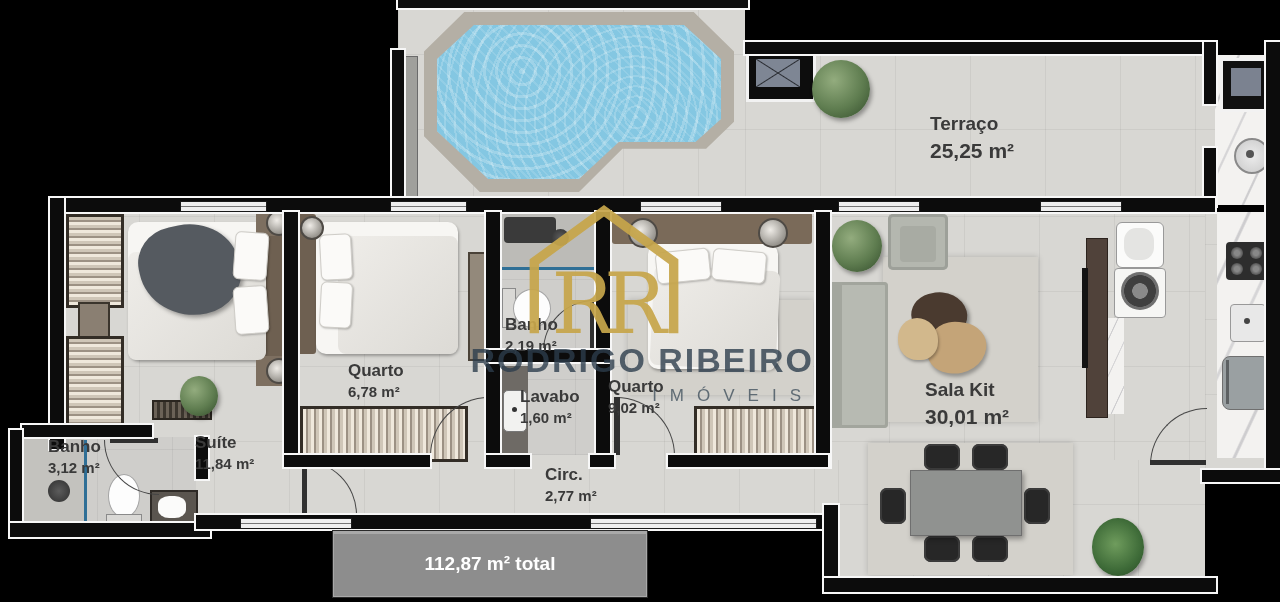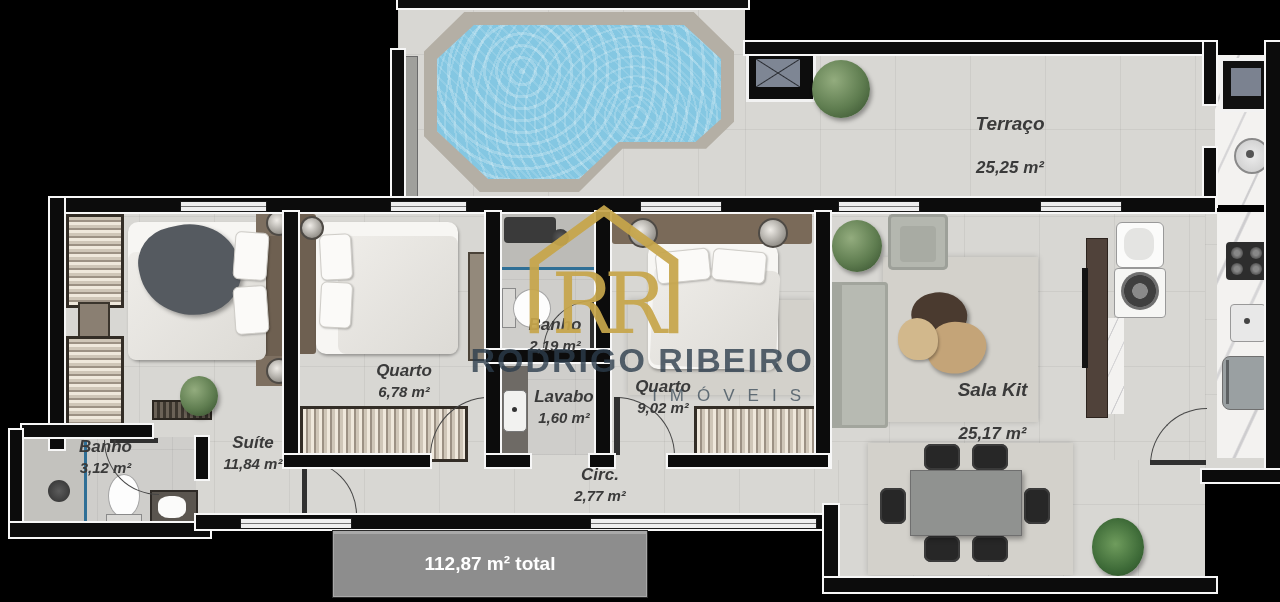--- a/index.html
+++ b/index.html
@@ -25,25 +25,25 @@
   .ward{position:absolute;z-index:10;border:3px solid #332d26;
     background:repeating-linear-gradient(90deg,#efe8dc 0 3px,#9c9184 3px 5px,#cfc6b8 5px 8px);}
   .ward.v{background:repeating-linear-gradient(0deg,#efe8dc 0 3px,#9c9184 3px 5px,#cfc6b8 5px 8px);}
   .plant{position:absolute;z-index:12;border-radius:50%;box-shadow:2px 3px 4px rgba(0,0,0,.35);
     background:radial-gradient(circle at 38% 35%,#93ac7e,#5f7d50 55%,#415c37 85%);}
   .palm{background:radial-gradient(circle at 45% 45%,#6f9c5d,#3e6b38 60%,#2c4f28 90%);}
   .chair{position:absolute;z-index:10;background:#272727;border-radius:7px;box-shadow:inset 0 0 0 2px #3b3b3b;}
   .arc{position:absolute;z-index:25;border:1.5px solid #454545;background:transparent;}
   .leaf{position:absolute;z-index:26;background:#303030;}
   .glass{position:absolute;z-index:13;background:#2f6f96;}
-  .room-label{position:absolute;z-index:50;text-align:center;color:#3a3a3a;font-weight:700;line-height:1.3;font-style:italic;}
+  .room-label{position:absolute;z-index:50;color:#3a3a3a;font-weight:700;line-height:1.3;}
   .room-label .nm{display:block;font-size:17px;}
   .room-label .ar{display:block;font-size:15px;}
   .room-label.big .nm{font-size:19px;}
-  .room-label.big .ar{font-size:17px;margin-top:20px;}
+  .room-label.big .ar{font-size:21px;}
   #pool-coping{position:absolute;z-index:6;background:#b4afa5;filter:drop-shadow(0 0 2px #ffffff);
     clip-path:polygon(13% 0,87% 0,100% 22%,100% 61%,91% 76%,64% 76%,50% 100%,18% 100%,0 69%,0 22%);}
   #pool-water{position:absolute;z-index:7;background-color:#84c7e2;
     clip-path:polygon(13% 0,87% 0,100% 22%,100% 61%,91% 76%,64% 76%,50% 100%,18% 100%,0 69%,0 22%);
     background-image:
       repeating-radial-gradient(circle at 30% 30%,rgba(255,255,255,.22) 0 3px,transparent 3px 12px),
       repeating-radial-gradient(circle at 70% 60%,rgba(255,255,255,.18) 0 2px,transparent 2px 10px),
       repeating-linear-gradient(45deg,rgba(255,255,255,.12) 0 2px,transparent 2px 8px);}
   #wm{position:absolute;z-index:60;left:394px;top:205px;width:420px;height:195px;text-align:right;opacity:.93;}
   #wm svg{display:block;margin:0 auto;overflow:visible;}
@@ -256,21 +256,21 @@
   <div class="room-label" style="left:48px;top:436px;width:115px;">
     <span class="nm">Banho</span>
     <span class="ar">3,12 m²</span>
   </div>
   <div class="room-label" style="left:545px;top:464px;width:110px;">
     <span class="nm">Circ.</span>
     <span class="ar">2,77 m²</span>
   </div>
   <div class="room-label big" style="left:925px;top:378px;width:135px;">
     <span class="nm">Sala Kit</span>
-    <span class="ar">25,17 m²</span>
+    <span class="ar">30,01 m²</span>
   </div>
 
   <div id="wm">
     <svg width="170" height="150" viewBox="0 0 200 175">
       <polyline points="18,150 18,66 100,6 182,66 182,150" fill="none" stroke="#c7a64b" stroke-width="11"></polyline>
       <text x="100" y="150" text-anchor="middle" font-family="DejaVu Serif, serif" font-size="98" letter-spacing="-12" fill="#c7a64b">RR</text>
     </svg>
     <div class="brand">RODRIGO RIBEIRO</div>
     <div class="sub">IMÓVEIS</div>
   </div>

